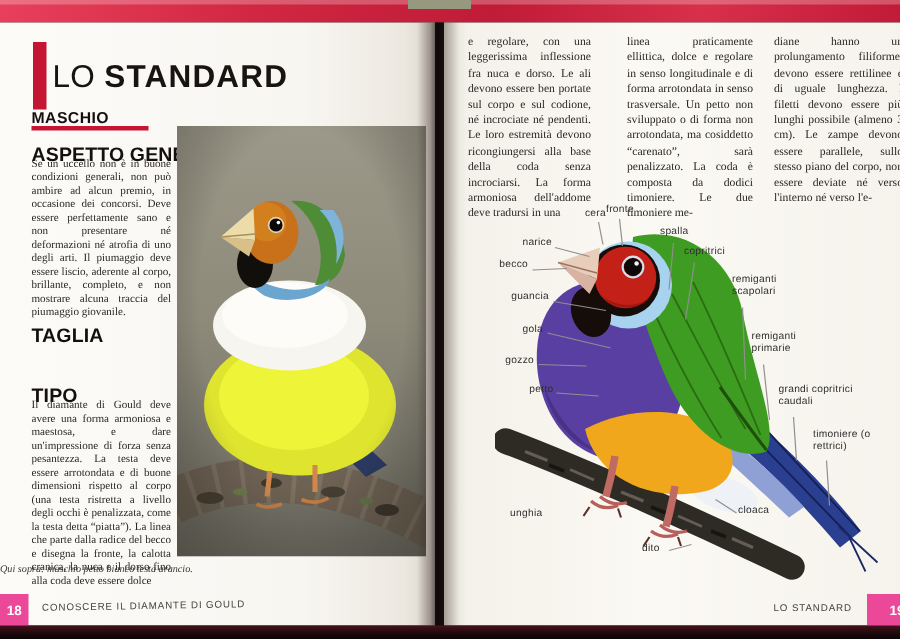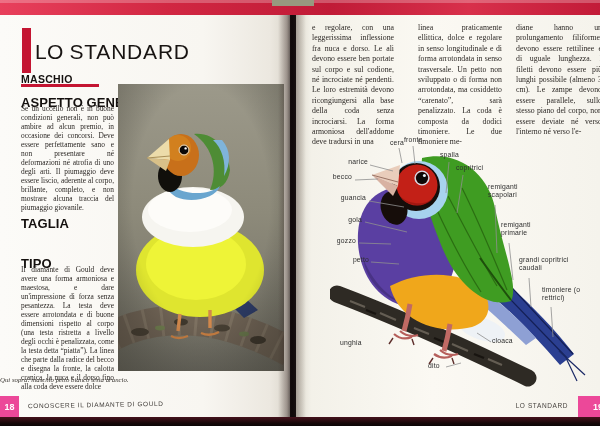--- a/index.html
+++ b/index.html
@@ -13,21 +13,21 @@
     background:linear-gradient(#45121c,#160708 70%,#0b0506);}
   
   .page{position:absolute;top:15px;height:402px;}
   .left-page{left:0;width:290px;background:linear-gradient(90deg,#fcfbf8 0%,#f8f6f1 70%,#ece8e0 93%,#d9d4c9 100%);}
   .right-page{left:296px;width:304px;background:linear-gradient(90deg,#dcd8cb 0%,#f3f1e9 5%,#fbf9f3 45%,#f5f3ec 100%);}
   .gutter{position:absolute;left:278px;top:15px;width:28px;height:402px;
     background:linear-gradient(90deg,rgba(20,12,12,0) 0%,rgba(50,34,32,.38) 32%,rgba(16,8,9,.72) 50%,rgba(50,34,32,.30) 66%,rgba(20,12,12,0) 100%);}
   
   .title{position:absolute;left:35px;top:40px;font-size:21px;color:#181412;letter-spacing:.2px;white-space:nowrap;}
   .title .light{font-weight:normal;}
-  .title .heavy{font-weight:normal;letter-spacing:.8px;}
+  .title .heavy{font-weight:bold;letter-spacing:.8px;}
   .accent-bar{position:absolute;left:22px;top:28px;width:9px;height:45px;background:#c41532;}
   .maschio{position:absolute;left:21px;top:73px;font-size:10.5px;font-weight:bold;color:#14100e;letter-spacing:.3px;}
   .rule-red{position:absolute;left:21px;top:84px;width:78px;height:2.6px;background:#c41532;}
   .subhead{position:absolute;font-size:13px;font-weight:bold;color:#14100e;letter-spacing:.1px;}
   .serif{font-family:"Liberation Serif",serif;color:#2b2724;text-align:justify;}
   .lp-body{position:absolute;left:21px;width:93px;font-size:7.4px;line-height:9px;}
   .col{position:absolute;top:23px;font-size:7.8px;line-height:10.4px;}
   .caption{position:absolute;left:118px;top:375px;font-family:"Liberation Serif",serif;font-style:italic;font-size:6.8px;color:#3a3632;}
   .footer-text{position:absolute;font-size:6.5px;letter-spacing:.6px;color:#46423e;}
   .pagenum{position:absolute;top:396px;width:19px;height:21px;background:#ec4899;color:#fff;

